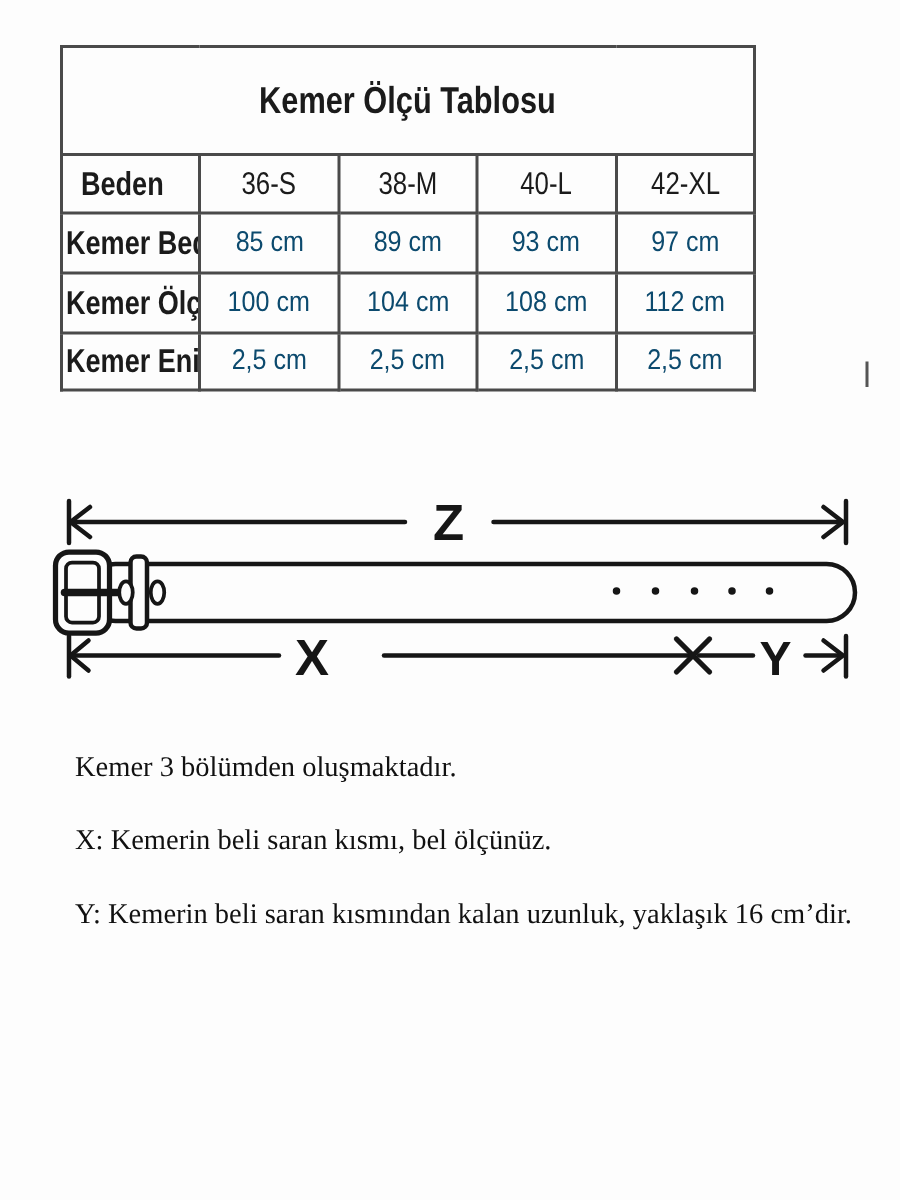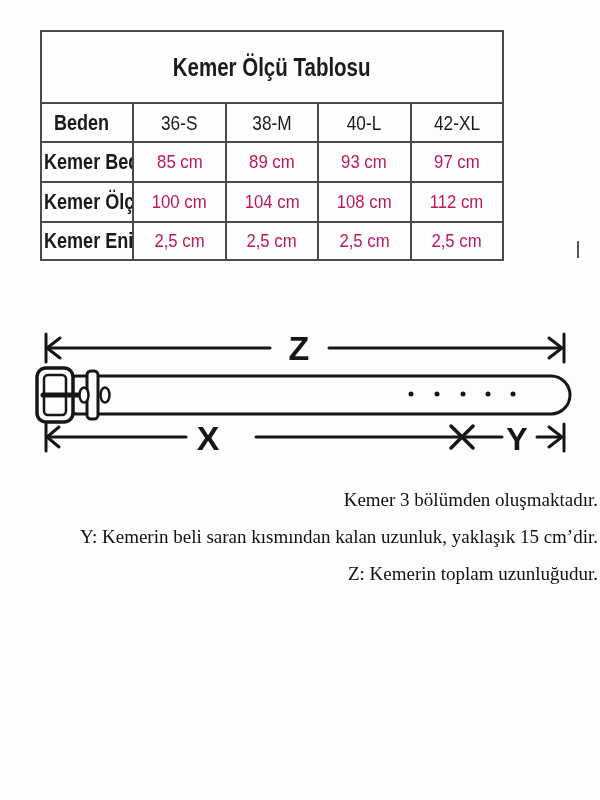--- a/index.html
+++ b/index.html
@@ -24,21 +24,21 @@
     padding:2px;
     text-align:center;
     vertical-align:middle;
     overflow:hidden;
     white-space:nowrap;
     margin-left:33px;
   }
   td.t-title{height:66px;font-size:25px;font-weight:bold;}
   td.t-head{font-size:21px;font-weight:normal;}
   td.t-label{font-size:22px;font-weight:bold;text-align:left;padding-left:7px;}
-  td.t-val{font-size:19px;font-weight:normal;color:#be185d;}
+  td.t-val{font-size:19px;font-weight:normal;color:#0c4a6e;}
   tr.r-h{height:39px;}
   tr.r-1{height:40px;}
   tr.r-2{height:40px;}
   tr.r-3{height:38px;}
   .cond{display:inline-block;transform:scaleX(0.82);transform-origin:50% 50%;}
   .cond-l{display:inline-block;transform:scaleX(0.82);transform-origin:0 50%;}
   .cond-v{display:inline-block;transform:scaleX(0.88);transform-origin:50% 50%;}
 
   
   .stray-mark{
@@ -48,21 +48,21 @@
 
   
   svg.belt-diagram{position:absolute;left:0;top:325px;}
 
   
   .notes{
     position:absolute;left:38px;top:481px;width:560px;
     font-family:"Liberation Serif",serif;
     font-size:19px;line-height:37px;color:#111;
   }
-  .notes p{margin:0;white-space:nowrap;text-align:right;}
+  .notes p{margin:12px;white-space:nowrap;}
 </style>
 </head>
 <body>
 
 <div id="stage">
 
   <table class="size-table">
     <tbody>
       <tr>
         <td class="t-title" colspan="5">
@@ -151,17 +151,17 @@
 
     <g fill="#161616" font-family="Liberation Sans, sans-serif" font-weight="bold" font-size="34" text-anchor="middle">
       <text x="299" y="360">Z</text>
       <text x="208" y="450">X</text>
       <text x="517" y="450" font-size="32">Y</text>
     </g>
   </svg>
 
   <div class="notes">
     <p>Kemer 3 bölümden oluşmaktadır.</p>
-    <p>Y: Kemerin beli saran kısmından kalan uzunluk, yaklaşık 15 cm’dir.</p>
-    <p>Z: Kemerin toplam uzunluğudur.</p>
+    <p>X: Kemerin beli saran kısmı, bel ölçünüz.</p>
+    <p>Y: Kemerin beli saran kısmından kalan uzunluk, yaklaşık 16 cm’dir.</p>
   </div>
 
 </div>
 
 </body></html>

